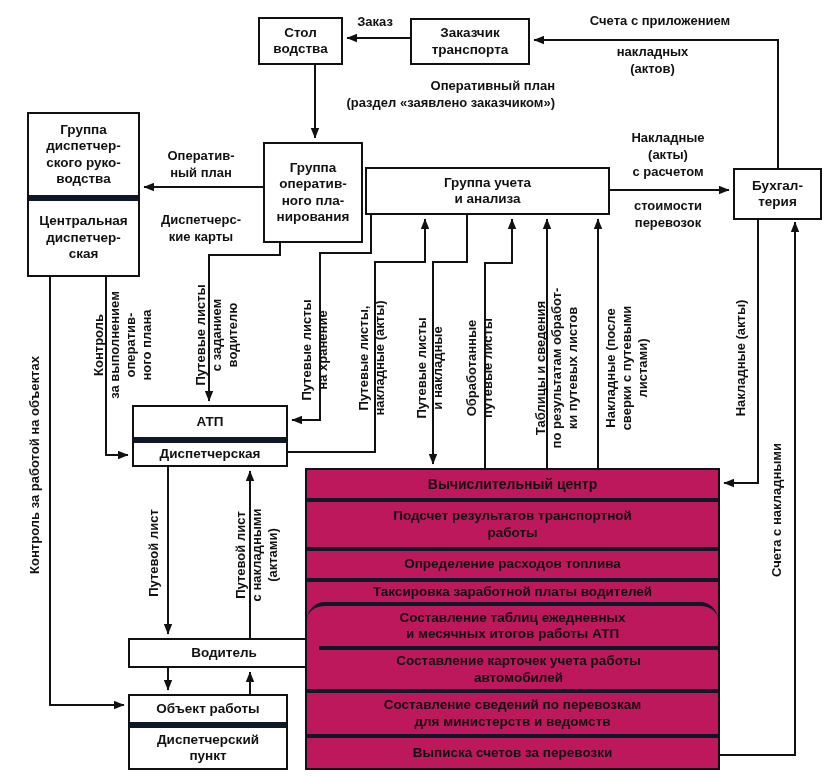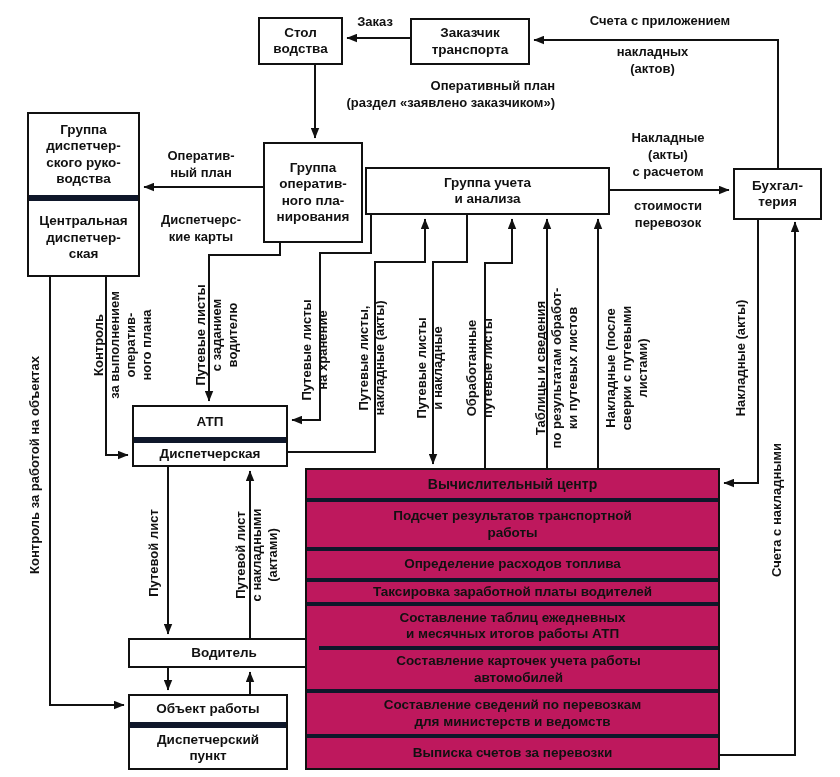--- a/index.html
+++ b/index.html
@@ -114,21 +114,21 @@
     <div style="flex:1;">Диспетчерский
 пункт</div>
   </div>
 
   <div class="vc-table">
     <div class="vc-row" style="height:28px;font-size:14px;">Вычислительный центр</div>
     <div class="vc-row" style="height:49px;">Подсчет результатов транспортной
 работы</div>
     <div class="vc-row" style="height:31px;">Определение расходов топлива</div>
     <div class="vc-row" style="height:24px;">Таксировка заработной платы водителей</div>
-    <div class="vc-row" style="height:44px;">Составление таблиц ежедневных
+    <div class="vc-row" style="height:44px;border-radius:18px;">Составление таблиц ежедневных
 и месячных итогов работы АТП</div>
     <div class="vc-row" style="height:43px;margin-left:12px;">Составление карточек учета работы
 автомобилей</div>
     <div class="vc-row" style="height:45px;">Составление сведений по перевозкам
 для министерств и ведомств</div>
     <div class="vc-row" style="flex:1;">Выписка счетов за перевозки</div>
   </div>
 
   <div class="hlabel" style="left:345px;top:14px;width:60px;">Заказ</div>
   <div class="hlabel" style="left:555px;top:13px;width:210px;">Счета с приложением</div>

